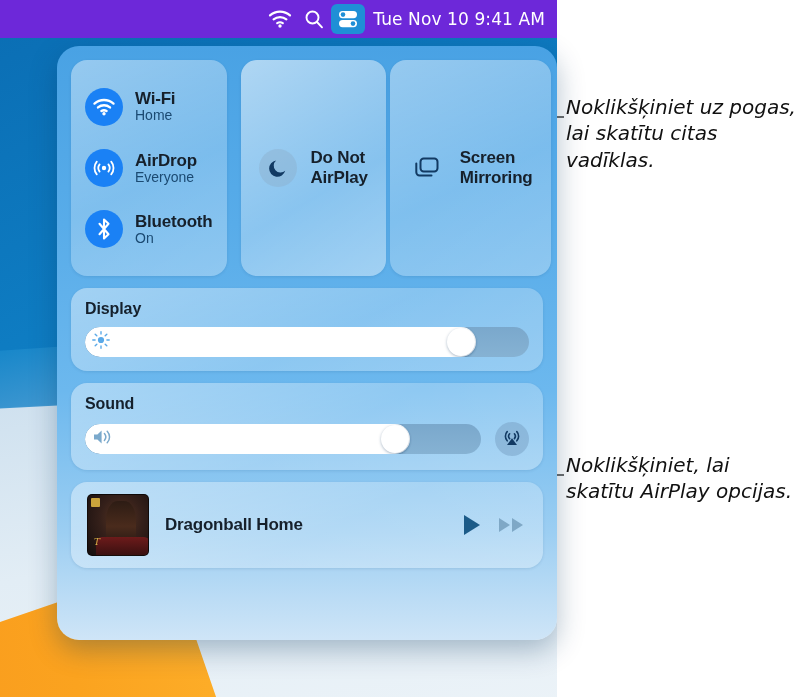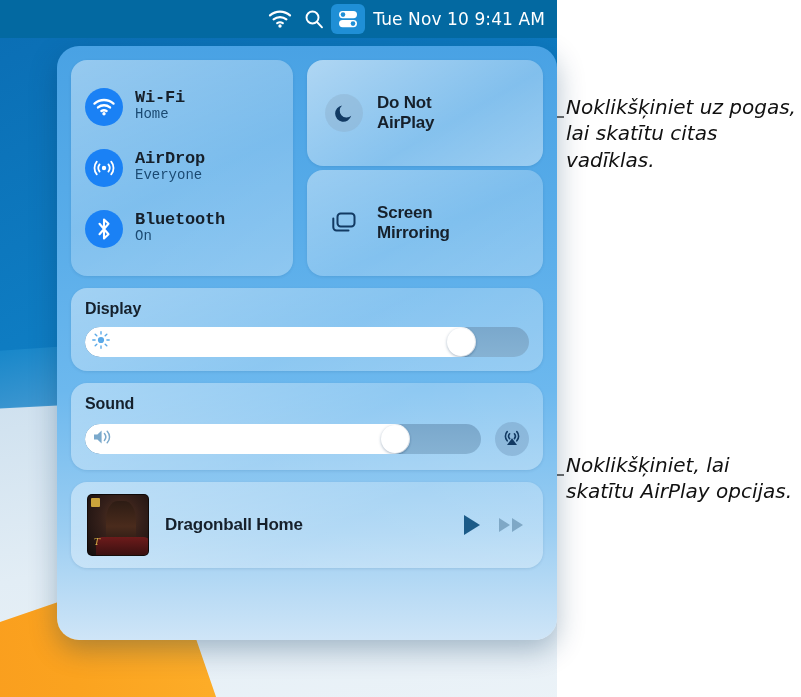--- a/index.html
+++ b/index.html
@@ -36,21 +36,21 @@
   #wall-orange {
     position: absolute; left: -120px; top: 612px; width: 330px; height: 190px;
     background: linear-gradient(100deg,#f8981d 0%, #fba31f 60%, #fdad28 100%);
     transform: rotate(-19deg);
     border-radius: 6px;
   }
 
   
   #menubar {
     position: absolute; left: 0; top: 0; width: 557px; height: 38px;
-    background: #0369a1;
+    background: #6d28d9;
     display: flex; align-items: center; justify-content: flex-end;
     padding-right: 12px; gap: 0px;
     z-index: 30;
   }
   .mb-item {
     height: 30px; min-width: 34px;
     display: flex; align-items: center; justify-content: center;
     border-radius: 6px;
     color: #ffffff;
   }
@@ -70,25 +70,25 @@
     padding: 14px;
     z-index: 20;
   }
   .tile {
     border-radius: 16px;
     background: linear-gradient(155deg, rgba(255,255,255,.42) 0%, rgba(255,255,255,.24) 55%, rgba(255,255,255,.30) 100%);
     box-shadow: 0 1px 3px rgba(10,60,110,.12);
   }
   #row-top { display: flex; gap: 14px; height: 216px; }
   #tile-connect { width: 222px; padding: 16px 14px; display: flex; flex-direction: column; justify-content: space-around; }
-  #col-right { flex: 1; display: flex; flex-direction: column; gap: 4px; }
+  #col-right { flex: 1; display: flex; flex-direction: row; gap: 4px; }
   #tile-dnd, #tile-mirror { flex: 1; display: flex; align-items: center; padding: 0 18px; gap: 14px; }
   #tile-dnd { background: linear-gradient(150deg, rgba(255,255,255,.56) 0%, rgba(255,255,255,.30) 60%, rgba(255,255,255,.42) 100%); }
 
-  .conn-row { display: flex; gap: 12px; font-family: Liberation Mono, monospace; }
+  .conn-row { display: flex; align-items: center; gap: 12px; }
   .conn-icon {
     width: 38px; height: 38px; border-radius: 50%;
     background: #1a81f5;
     display: flex; align-items: center; justify-content: center;
     flex: none;
   }
   .conn-text { display: flex; flex-direction: column; line-height: 1.12; }
   .conn-title { font-size: 17px; font-weight: bold; color: #16202b; letter-spacing: -.2px; }
   .conn-sub { font-size: 14px; color: #1b4a72; }
 

